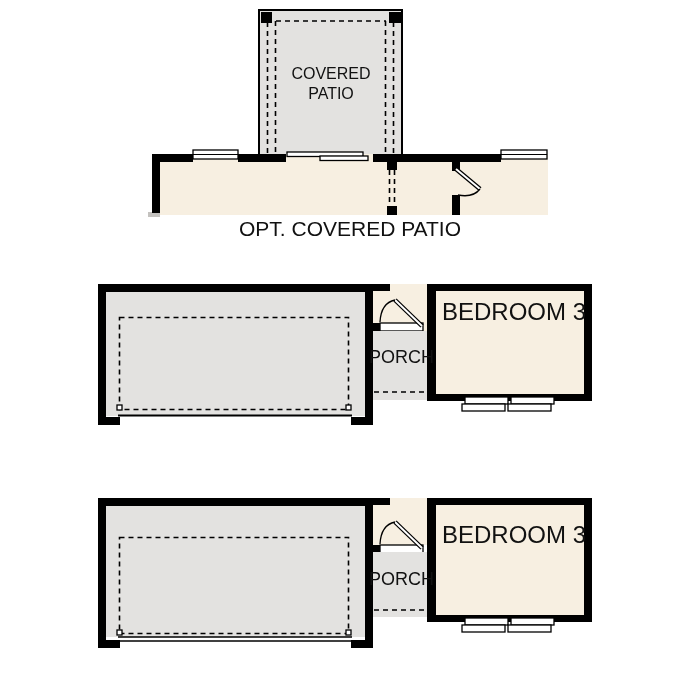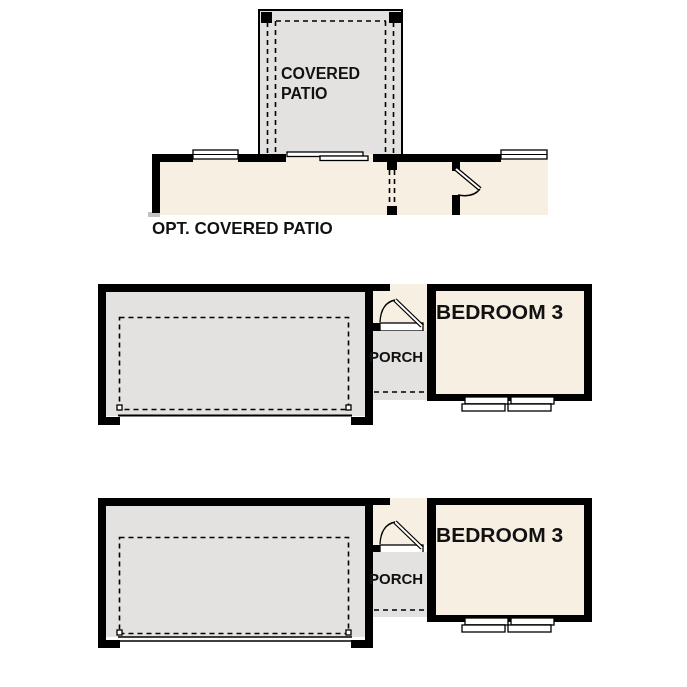--- a/index.html
+++ b/index.html
@@ -24,29 +24,29 @@
   .dash        { stroke: var(--color-wall, #000); stroke-width: 1.6; stroke-dasharray: 5 4; fill: none; }
   .arc         { stroke: var(--color-wall, #000); stroke-width: 1.3; fill: none; }
   .leaf-b      { stroke: var(--color-wall, #000); stroke-width: 4.5; }
   .leaf-w      { stroke: #ffffff; stroke-width: 2; }
   .gdoor-heavy { stroke: var(--color-wall, #000); stroke-width: 2.2; }
   .gdoor-thin  { stroke: var(--color-wall, #000); stroke-width: 1.3; }
 
   
   .label {
     position: absolute;
-    font-weight: bold;
+    font-weight: normal;
     color: var(--color-label_text, #111111);
-    text-align: left;
+    text-align: center;
     white-space: normal;
   }
-  .room-label-lg { font-size: 21px; line-height: 20px; }
+  .room-label-lg { font-size: 24px; line-height: 20px; }
   .room-label-md { font-size: 16px; line-height: 20px; }
-  .room-label-sm { font-size: 15px; line-height: 16px; }
-  .caption { font-size: 17px; line-height: 22px; white-space: nowrap; }
+  .room-label-sm { font-size: 18px; line-height: 16px; }
+  .caption { font-size: 21px; line-height: 22px; white-space: nowrap; }
 </style>
 </head>
 <body>
 
 <div class="canvas">
 
   <svg class="drawing" width="687" height="687" viewBox="0 0 687 687">
 
     <g>
 

